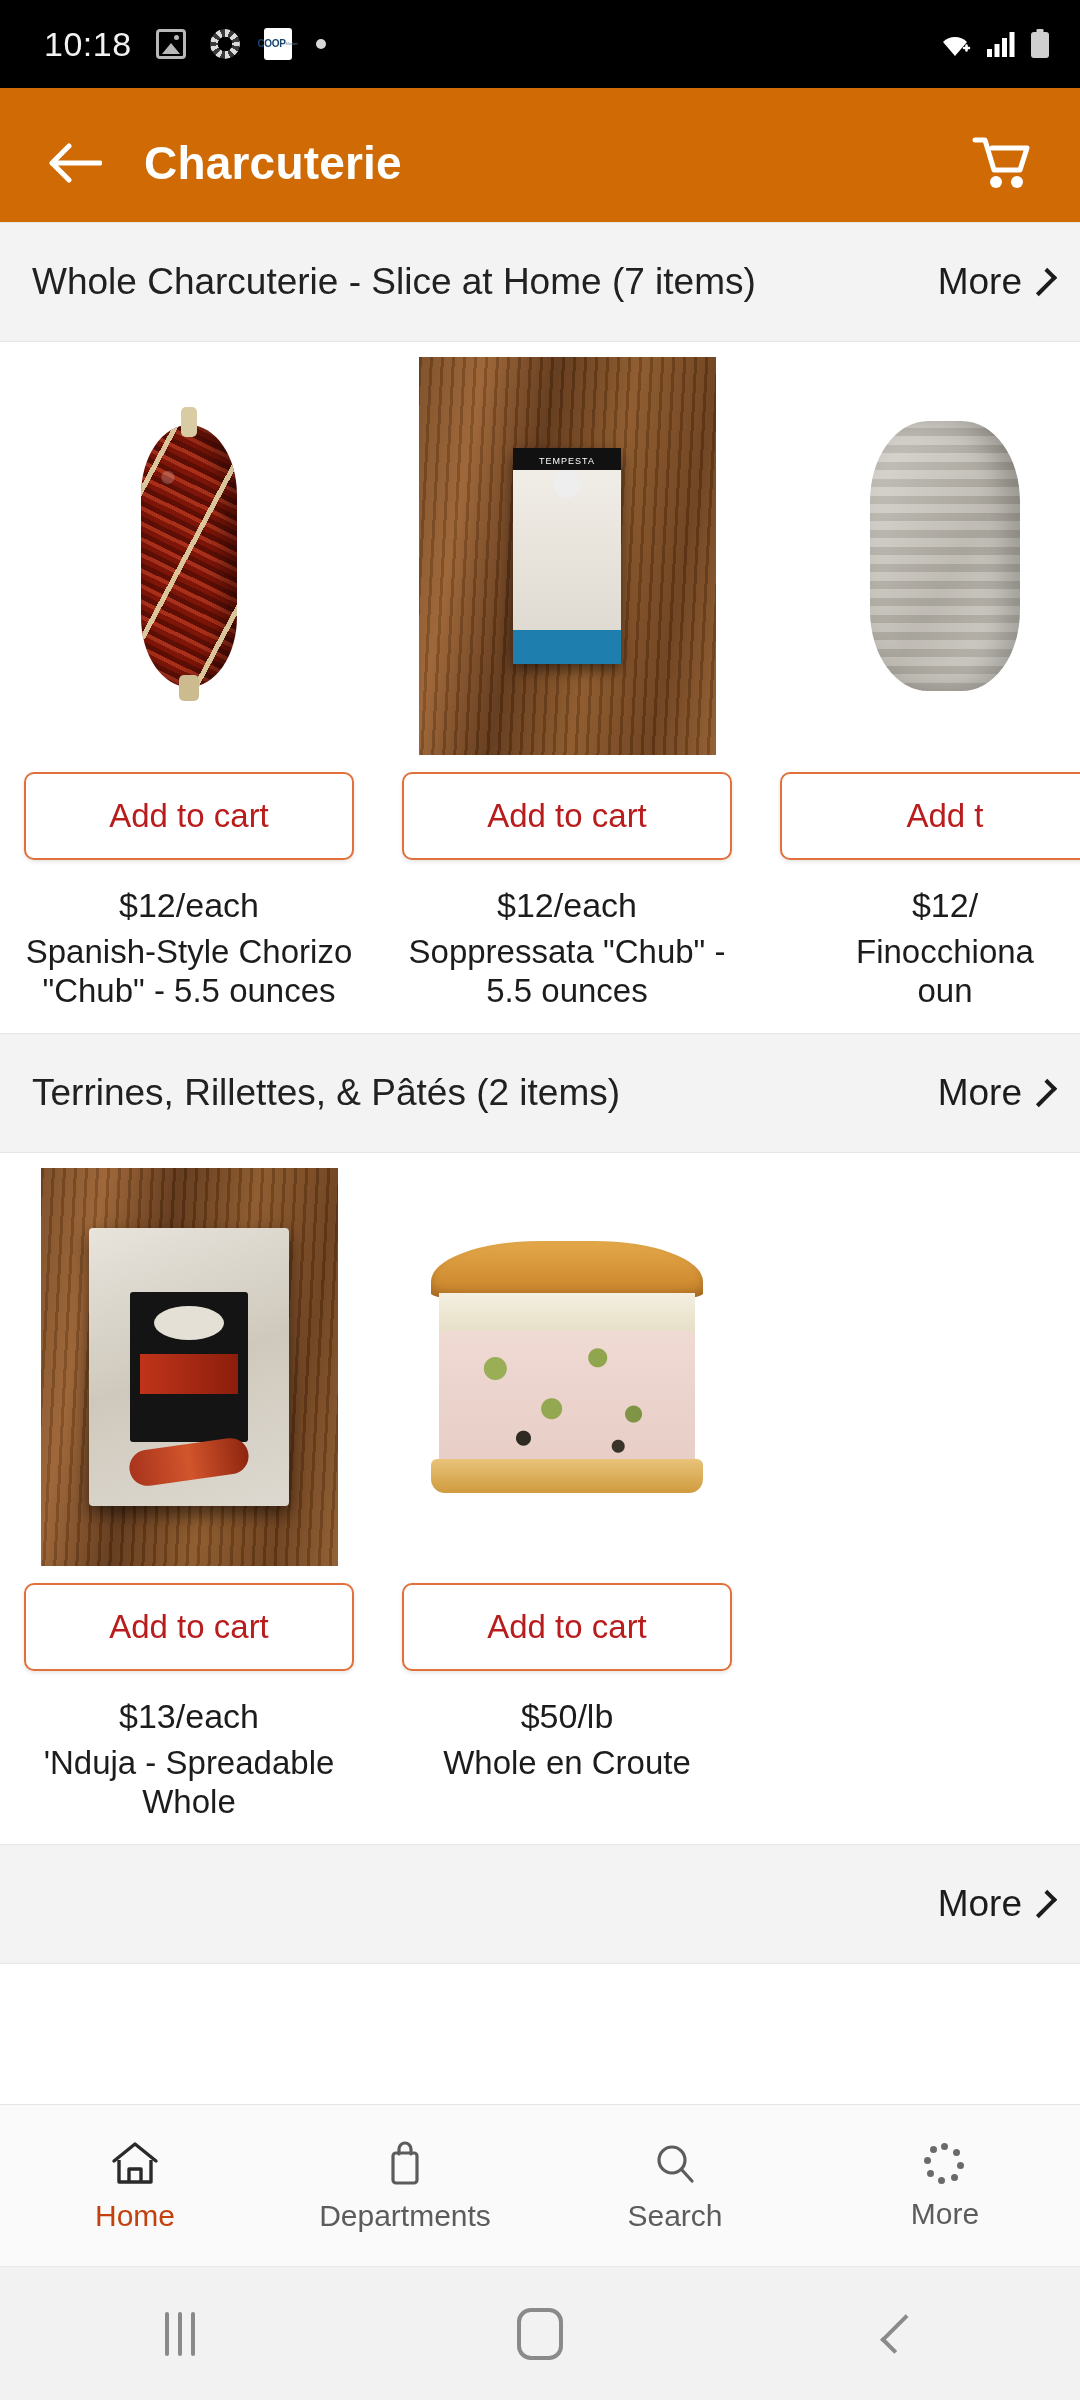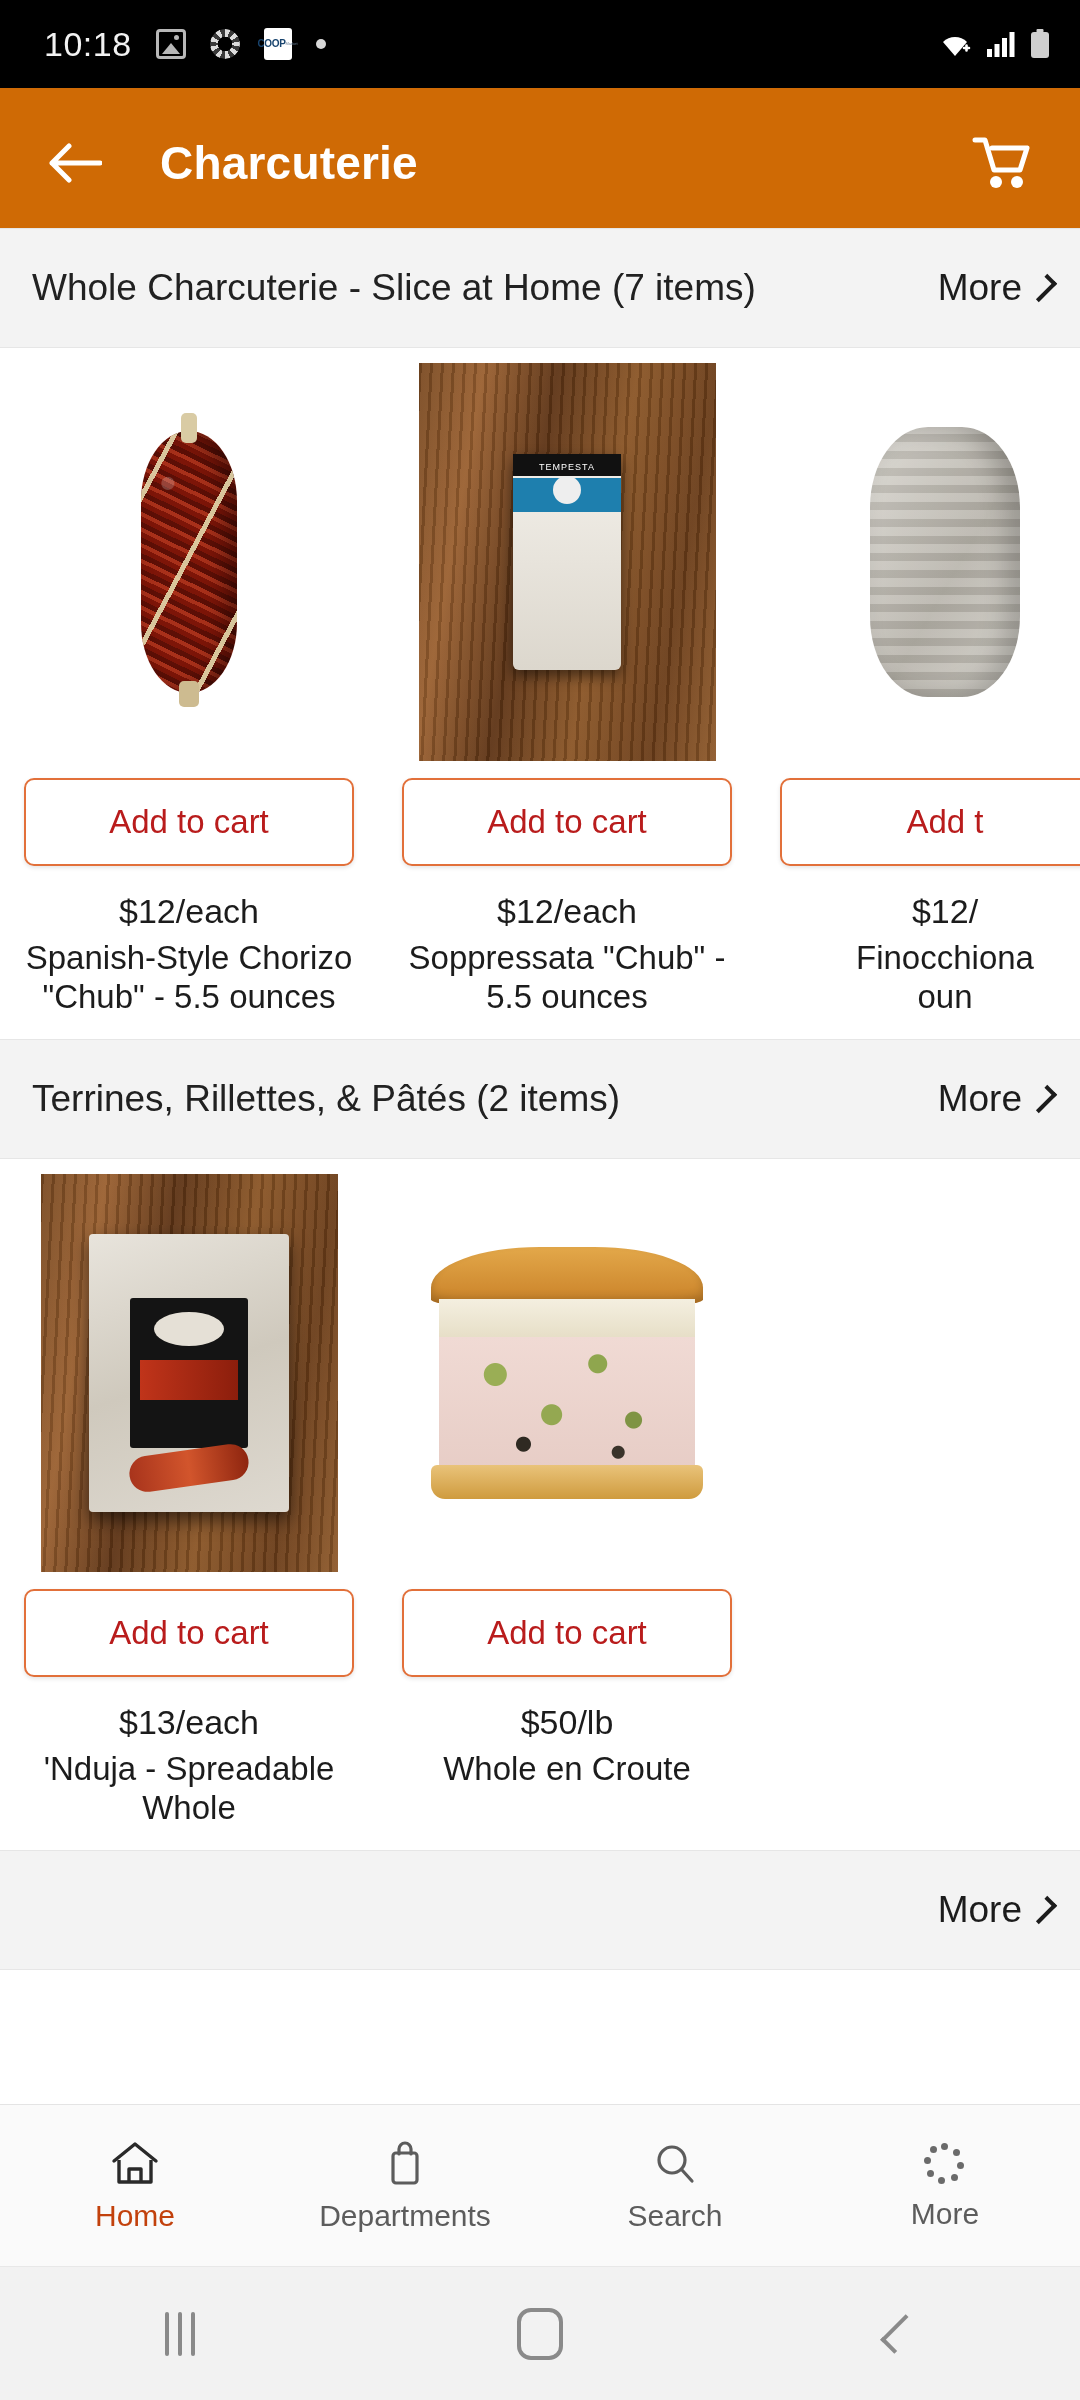--- a/index.html
+++ b/index.html
@@ -51,21 +51,21 @@
   .ico-wifi { width:34px; height:26px; position:relative; }
   .ico-wifi svg, .ico-sig svg, .ico-bat svg { display:block; }
 
   
   .appbar {
     position:absolute; top:88px; left:0; width:1080px; height:150px;
     background:#cf6a05; display:flex; align-items:center; padding:0 38px;
   }
   .back-btn { width:74px; height:74px; display:flex; align-items:center; justify-content:center; cursor:pointer; }
   .appbar-title {
-    color:#fff; font-size:46px; font-weight:700; margin-left:48px; letter-spacing:.2px;
+    color:#fff; font-size:46px; font-weight:700; margin-left:32px; letter-spacing:.2px;
   }
   .cart-btn { margin-left:auto; width:78px; height:78px; display:flex; align-items:center; justify-content:center; cursor:pointer; }
 
   
   .section-head {
     background:#f3f3f3; height:120px; width:1080px;
     display:flex; align-items:center; padding:0 30px 0 32px;
     border-top:1px solid #e6e6e6; border-bottom:1px solid #e6e6e6;
   }
   .section-title { font-size:37px; color:#212121; font-weight:400; white-space:nowrap; }
@@ -110,21 +110,21 @@
     width:20px; height:26px; background:#cdbb90; border-radius:5px;
   }
   .chor-string {
     position:absolute; inset:0; border-radius:48px/70px;
     background:
       repeating-linear-gradient(-62deg, transparent 0 34px, rgba(226,212,168,.92) 34px 39px, transparent 39px 70px);
   }
   .tempesta-pack {
     width:108px; height:216px; background:linear-gradient(180deg,#f3f0ea,#dcd7cd);
     border-radius:6px; position:relative; box-shadow:0 6px 14px rgba(0,0,0,.5);
-    display:flex; flex-direction:column; align-items:center; justify-content:flex-start;
+    display:flex; flex-direction:column; align-items:center; justify-content:space-between;
   }
   .tempesta-label {
     width:100%; background:#111; color:#fff; font-size:9px; text-align:center;
     padding:8px 0 4px 0; letter-spacing:1px;
   }
   .tempesta-band { width:100%; height:34px; background:#1e7fae; margin-top:2px; }
   .tempesta-dot { width:28px; height:28px; border-radius:50%; background:#eee; position:absolute; top:22px; }
   .greysalami {
     width:150px; height:270px; border-radius:58px/80px;
     background:
@@ -200,21 +200,21 @@
     position:absolute; left:0; bottom:0; width:1080px; height:134px;
     background:#f2f2f2; display:flex; align-items:center; border-top:1px solid #e8e8e8;
   }
   .sysbtn { flex:1; display:flex; align-items:center; justify-content:center; cursor:pointer; }
   .recents { display:flex; gap:9px; }
   .recents i { width:4px; height:44px; background:#8a8a8a; border-radius:2px; display:block; }
   .home-sq { width:46px; height:52px; border:4px solid #8a8a8a; border-radius:14px; }
   .back-chev { width:20px; height:36px; border-left:4px solid #8a8a8a; border-bottom:4px solid #8a8a8a; transform:rotate(45deg); }
 
   .gapblock { height:22px; background:#fff; }
-  .scroll-area { position:absolute; top:228px; left:0; width:1080px; bottom:296px; overflow:hidden; }
+  .scroll-area { position:absolute; top:222px; left:0; width:1080px; bottom:296px; overflow:hidden; }
 </style>
 </head>
 <body>
 
 <div class="screen">
 
   <div class="statusbar">
     <div class="sb-left">
       <div class="sb-time">10:18</div>
       <span class="sb-ico ico-gallery"></span>

